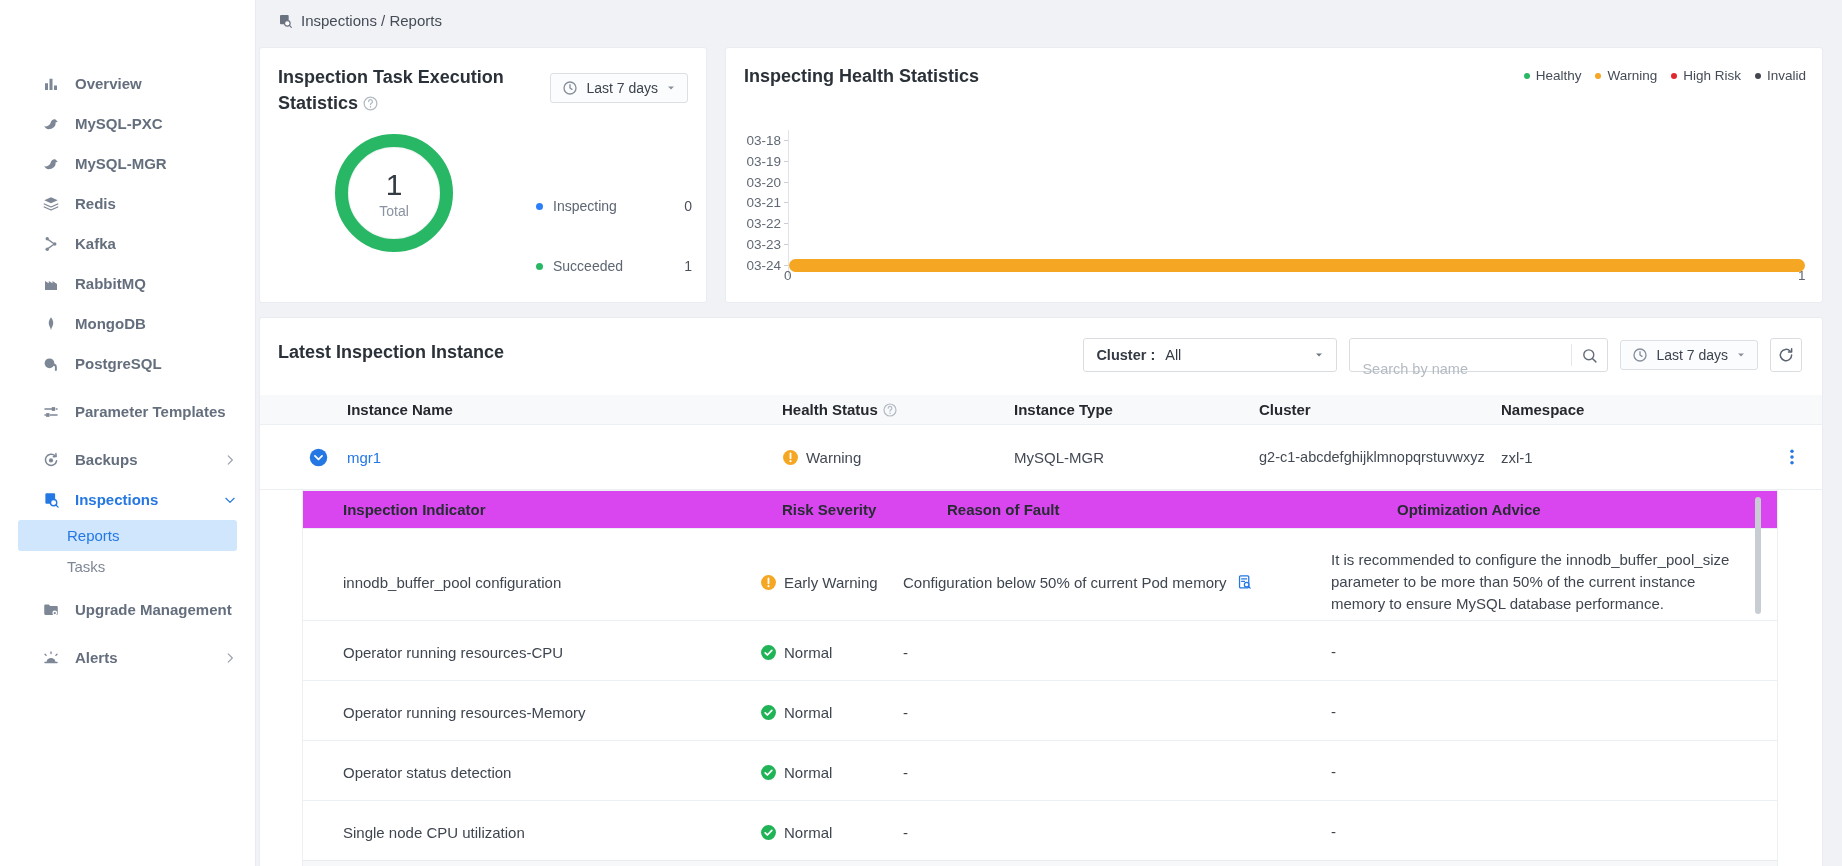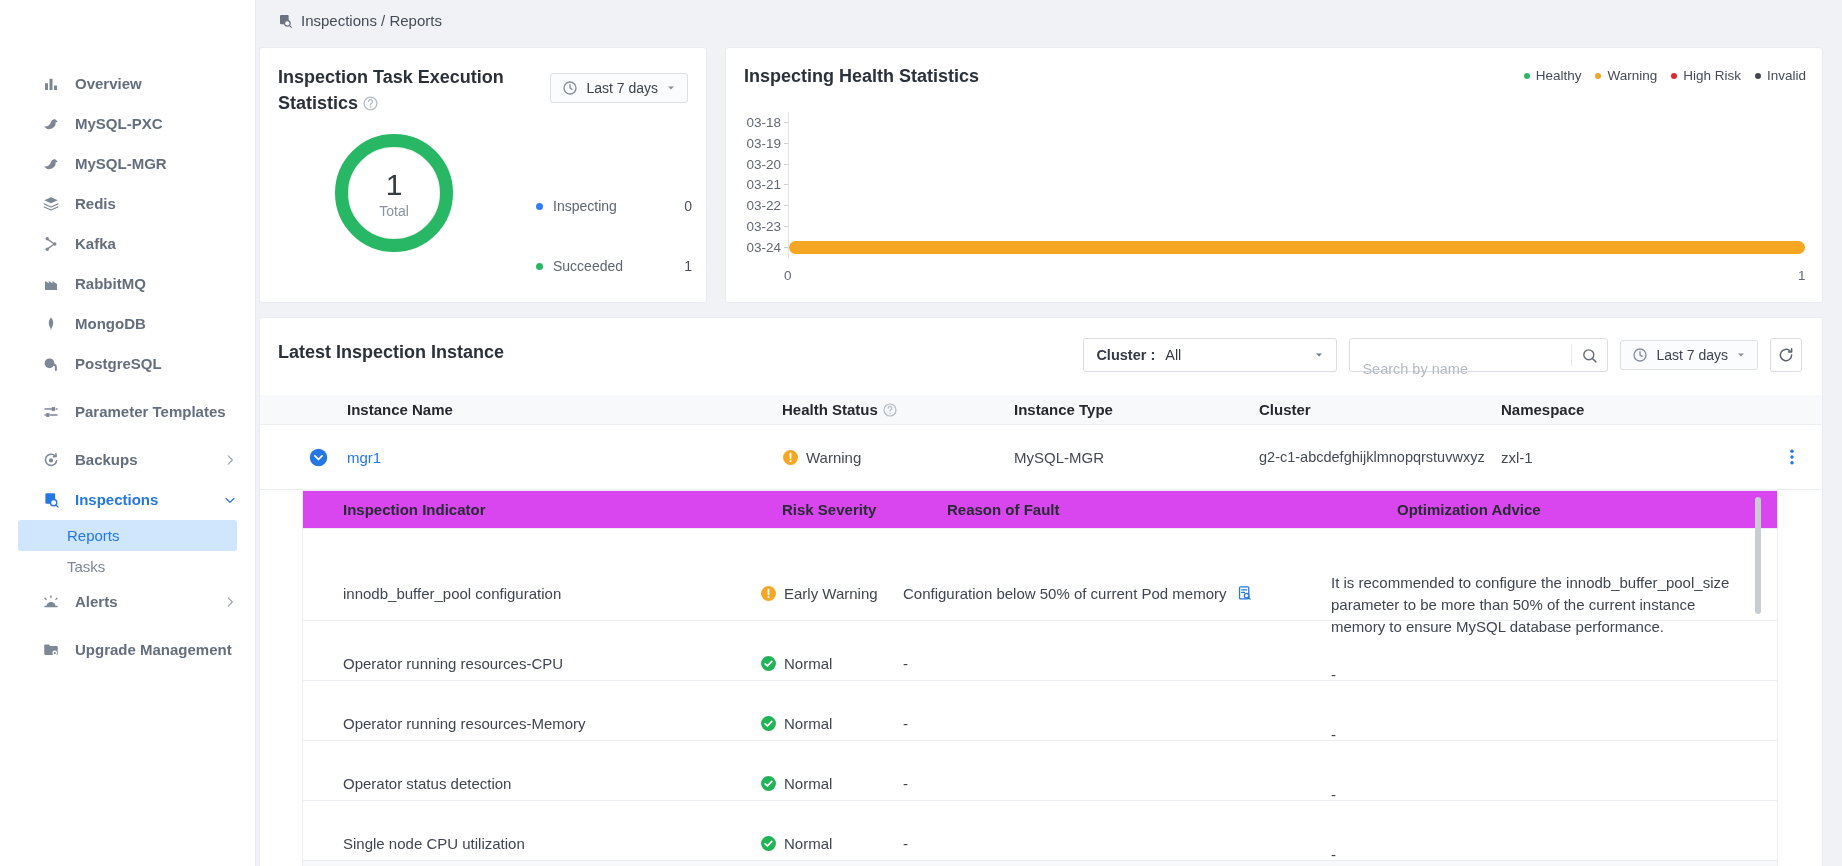--- a/index.html
+++ b/index.html
@@ -56,21 +56,21 @@
   .leg-row { display:flex; align-items:center; height:24px; font-size:14px; color:#5d6673;margin-top:36px; }
   .leg-dot { width:7px; height:7px; border-radius:50%; margin-right:10px; flex:none; }
   .leg-val { margin-left:auto; color:#4a515c; }
 
   
   #card-health .card-title { position:absolute; left:18px; top:18px; }
   #health-legend { position:absolute; right:16px; top:20px; display:flex; align-items:center; gap:14px;
                    font-size:13.5px; color:#454c57; }
   #health-legend .leg-dot { width:6px; height:6px; margin-right:6px; }
   #health-legend .hleg-item { display:flex; align-items:center; }
-  #hchart { position:absolute; left:18px; top:64px; display:flex; }
+  #hchart { position:absolute; left:18px; top:82px; display:flex; }
   #hchart-labels { width:44px; margin-right:0; display:grid; grid-template-rows:repeat(7,1fr); height:146px; }
   .hrow-label { display:flex; align-items:center; justify-content:flex-end; font-size:13.5px; color:#606873; }
   .hrow-label::after { content:''; width:4px; height:1px; background:#c9ced6; margin-left:3px; }
   #hchart-tracks { width:1017px; height:146px; display:grid; grid-template-rows:repeat(7,1fr);
                    border-left:1px solid #e0e4e9; }
   .hrow-track { display:flex; align-items:center; }
   .hbar { height:13px; border-radius:7px; }
   .x-tick { position:absolute; top:220px; font-size:13.5px; color:#606873; }
   #x-tick-0 { left:58px; } #x-tick-1 { left:1072px; }
 
@@ -111,21 +111,21 @@
   .detail-grid { display:grid; grid-template-columns:417px 143px 428px 1fr;
                  padding-left:40px; padding-right:40px; align-items:center; }
   #detail-header { height:37px; background:#d946ef; font-weight:600; font-size:15px; color:#272c33;gap:22px; }
   #detail-header .hcell { display:flex; align-items:center; }
   .detail-row { border-top:1px solid #edf0f3; font-size:15px; color:#3f4650; }
   .detail-row.tall { height:92px; } .detail-row.short { height:60px; }
   .sev-cell { display:flex; align-items:center; gap:7px; white-space:nowrap; }
   .sev-cell .icon.ok { color:#21b457; } .sev-cell .icon.warn { color:#f5a623; }
   .reason-cell { display:flex; align-items:flex-start; white-space:nowrap; }
   .reason-cell .doc { width:17px; height:17px; color:#2577e3; margin-left:9px; cursor:pointer; }
-  .advice-cell { line-height:22px; padding:20px 0;margin-top:23px; }
+  .advice-cell { line-height:22px; padding:20px 0; }
   #next-strip { height:12px; background:#f7f8fa; border-top:1px solid #e9ecef; }
   #scroll-thumb { position:absolute; right:16px; top:6px; width:6px; height:117px;
                   background:#c8cdd4; border-radius:3px; cursor:grab; }
 </style>
 </head>
 <body>
 
 <nav id="sidebar">
     <div class="side-item">
       <span class="icon i18">
@@ -233,44 +233,44 @@
       </span>
       <span class="lbl">Inspections</span>
       <span class="icon chev">
         <svg viewBox="0 0 24 24" fill="none" stroke="currentColor" stroke-width="2" stroke-linecap="round" stroke-linejoin="round">
           <path d="M5 9l7 7 7-7"></path>
         </svg>
       </span>
     </div>
     <div class="sub-item selected">Reports</div>
     <div class="sub-item">Tasks</div>
+    <div class="side-item two">
+      <span class="icon i18">
+        <svg viewBox="0 0 24 24" fill="none" stroke="currentColor" stroke-width="2" stroke-linecap="round" stroke-linejoin="round">
+          <path d="M3 6a1.5 1.5 0 0 1 1.5-1.5H9l2 2h8.5A1.5 1.5 0 0 1 21 8v9a1.5 1.5 0 0 1-1.5 1.5h-15A1.5 1.5 0 0 1 3 17z" fill="currentColor" stroke="none"></path>
+          <circle cx="17" cy="16" r="3.2" fill="#fff" stroke="none"></circle>
+          <circle cx="17" cy="16" r="1.5" fill="currentColor" stroke="none"></circle>
+        </svg>
+      </span>
+      <span class="lbl">Upgrade Management</span>
+    </div>
     <div class="side-item">
       <span class="icon i18">
         <svg viewBox="0 0 24 24" fill="none" stroke="currentColor" stroke-width="2" stroke-linecap="round" stroke-linejoin="round">
           <path d="M6 18a6 6 0 1 1 12 0z" fill="currentColor" stroke="none"></path>
           <path d="M4 18h16" stroke-width="2"></path>
           <path d="M12 6V4M5.5 8.5L4 7M18.5 8.5L20 7" stroke-width="1.8"></path>
         </svg>
       </span>
       <span class="lbl">Alerts</span>
       <span class="icon chev">
         <svg viewBox="0 0 24 24" fill="none" stroke="currentColor" stroke-width="2" stroke-linecap="round" stroke-linejoin="round">
           <path d="M9 5l7 7-7 7"></path>
         </svg>
       </span>
-    </div>
-    <div class="side-item two">
-      <span class="icon i18">
-        <svg viewBox="0 0 24 24" fill="none" stroke="currentColor" stroke-width="2" stroke-linecap="round" stroke-linejoin="round">
-          <path d="M3 6a1.5 1.5 0 0 1 1.5-1.5H9l2 2h8.5A1.5 1.5 0 0 1 21 8v9a1.5 1.5 0 0 1-1.5 1.5h-15A1.5 1.5 0 0 1 3 17z" fill="currentColor" stroke="none"></path>
-          <circle cx="17" cy="16" r="3.2" fill="#fff" stroke="none"></circle>
-          <circle cx="17" cy="16" r="1.5" fill="currentColor" stroke="none"></circle>
-        </svg>
-      </span>
-      <span class="lbl">Upgrade Management</span>
     </div>
   </nav>
 
 <div id="breadcrumb">
   <span class="icon i16">
       <svg viewBox="0 0 24 24" fill="none" stroke="currentColor" stroke-width="2" stroke-linecap="round" stroke-linejoin="round">
         <rect x="4.5" y="3" width="13" height="14" rx="1.5" fill="currentColor" stroke="none"></rect>
         <circle cx="15.5" cy="15.5" r="4.2" fill="#fff" stroke="currentColor" stroke-width="1.8"></circle>
         <path d="M18.6 18.6L21.5 21.5" stroke-width="1.8"></path>
       </svg>

